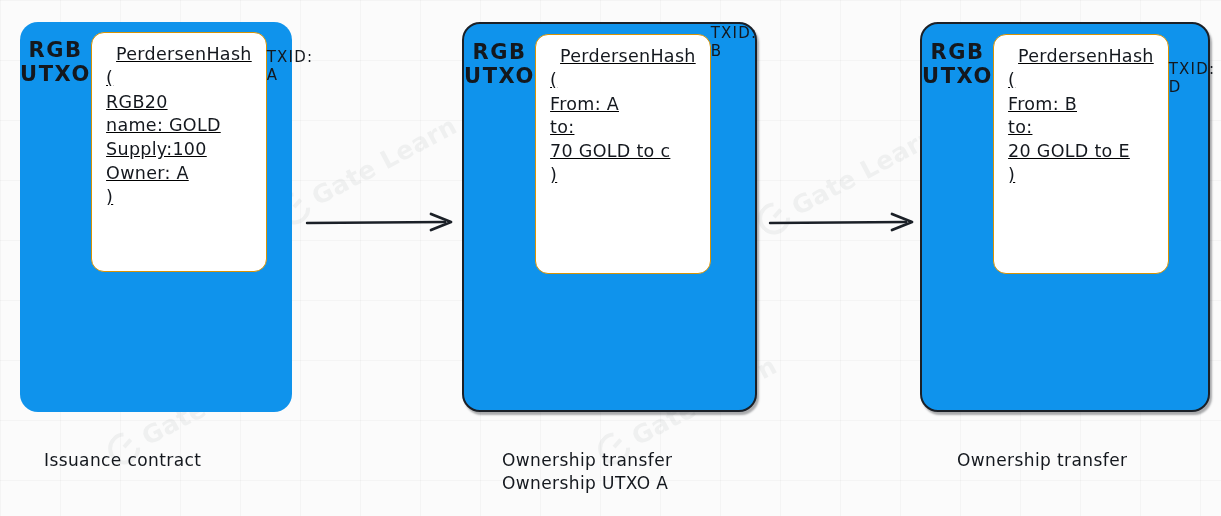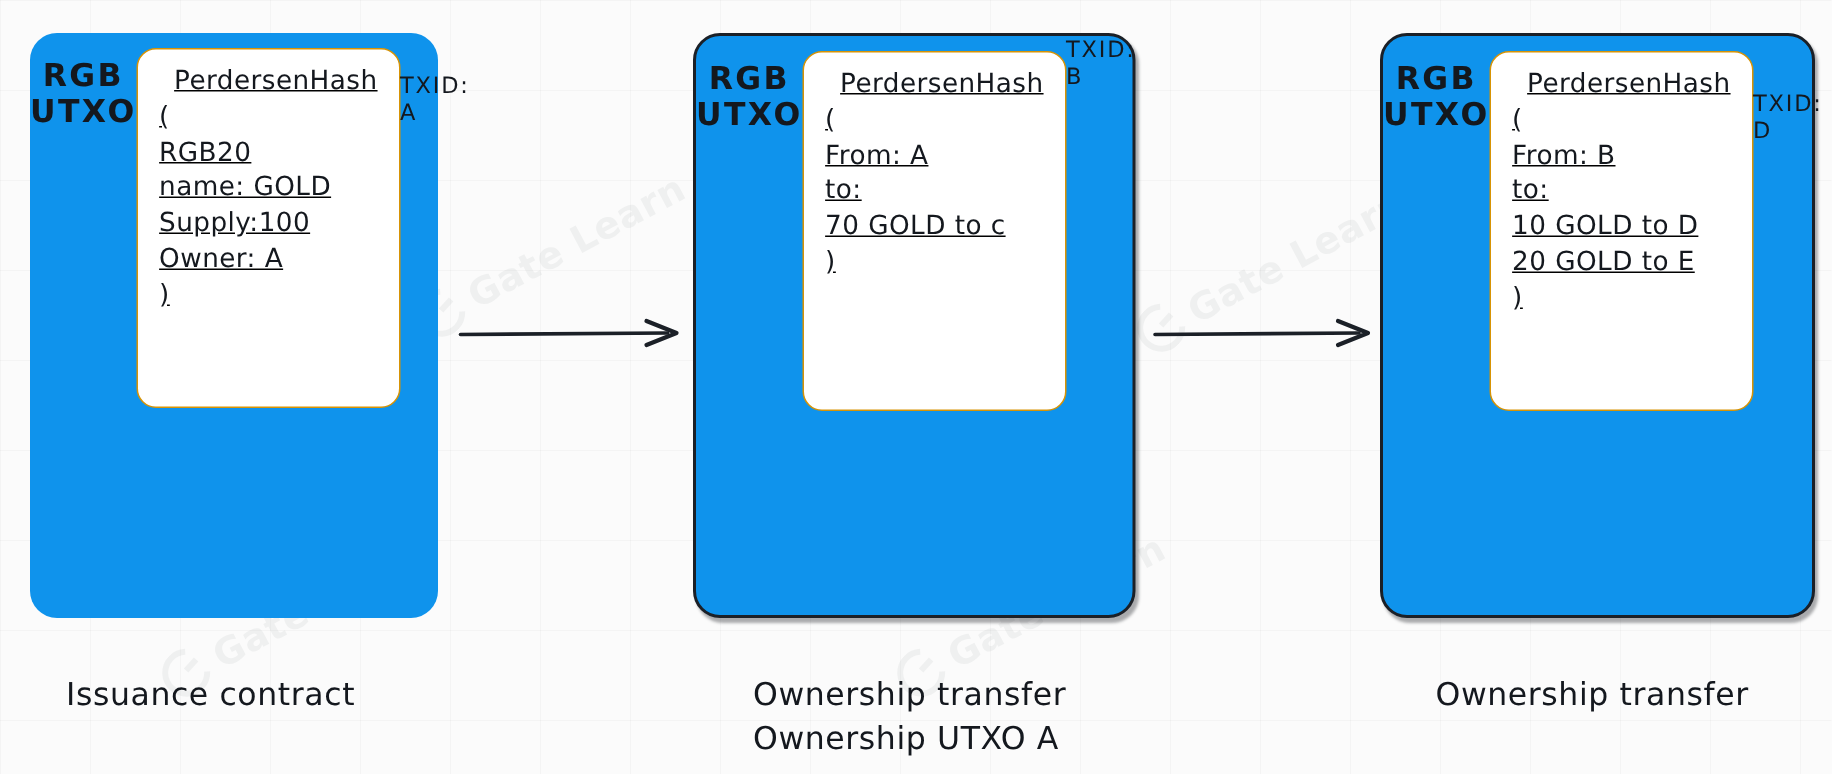--- a/index.html
+++ b/index.html
@@ -120,21 +120,21 @@
   
   .arrow {
     position: absolute;
     z-index: 9;
   }
 
   
   .caption {
     position: absolute;
     font-family: "DejaVu Sans", sans-serif;
-    font-size: 21px;
+    font-size: 17px;
     color: #14181e;
     line-height: 1.36;
     letter-spacing: 0.4px;
     z-index: 10;
     white-space: nowrap;
   }
 </style>
 </head>
 <body>
 
@@ -199,21 +199,20 @@
     <div class="card-txid" style="">TXID: B</div>
   </div>
 
   <div class="card bordered" style="left:920px; top:22px; width:290px; height:390px;">
     <div class="card-title">RGB UTXO</div>
     <div class="inner-box" style="width:240px; height:240px; margin-top:10px;">
       <div class="inner-line indent">PerdersenHash</div>
       <div class="inner-line">(</div>
       <div class="inner-line">From: B</div>
       <div class="inner-line">to:</div>
-      <div class="inner-line">10 GOLD to D</div>
       <div class="inner-line">20 GOLD to E</div>
       <div class="inner-line">)</div>
     </div>
     <div class="card-txid" style="margin-top:36px;">TXID: D</div>
   </div>
 
   <div class="arrow" style="left:305px; top:206px; width:152px; height:32px;">
     <svg width="152" height="32" viewBox="0 0 152 32">
       <path d="M2,17 L140,16" stroke="#1b2027" stroke-width="2.4" fill="none" stroke-linecap="round"></path>
       <path d="M126,8 L146,16 L126,24" stroke="#1b2027" stroke-width="2.8" fill="none" stroke-linecap="round" stroke-linejoin="round"></path>

